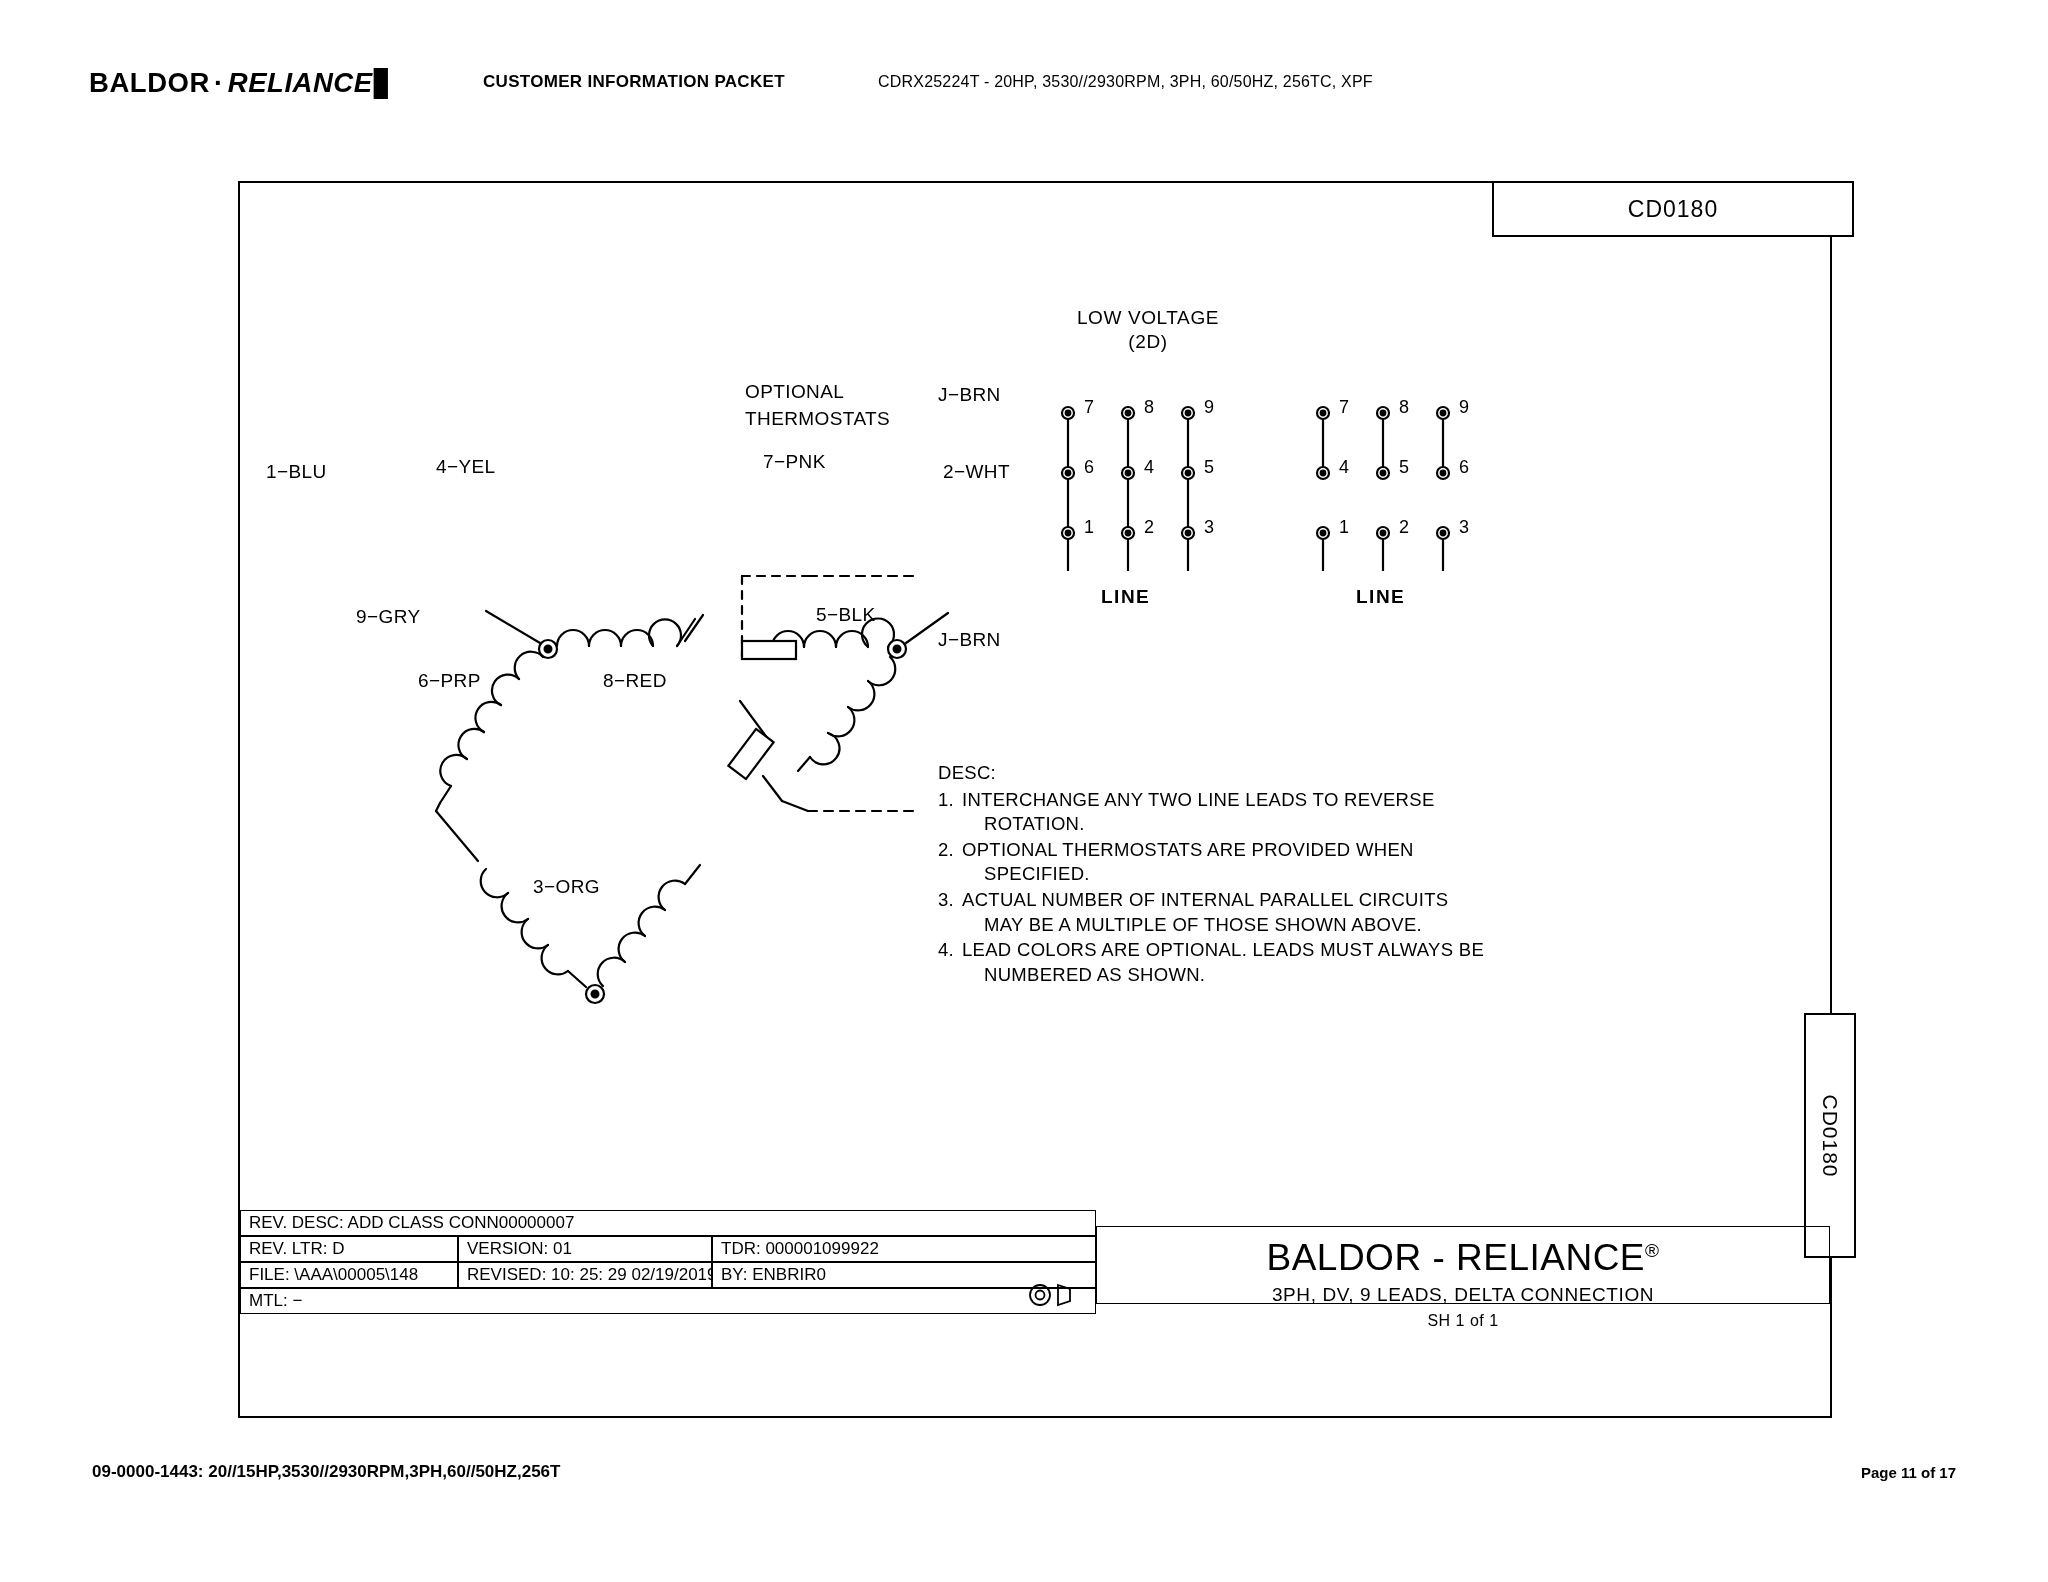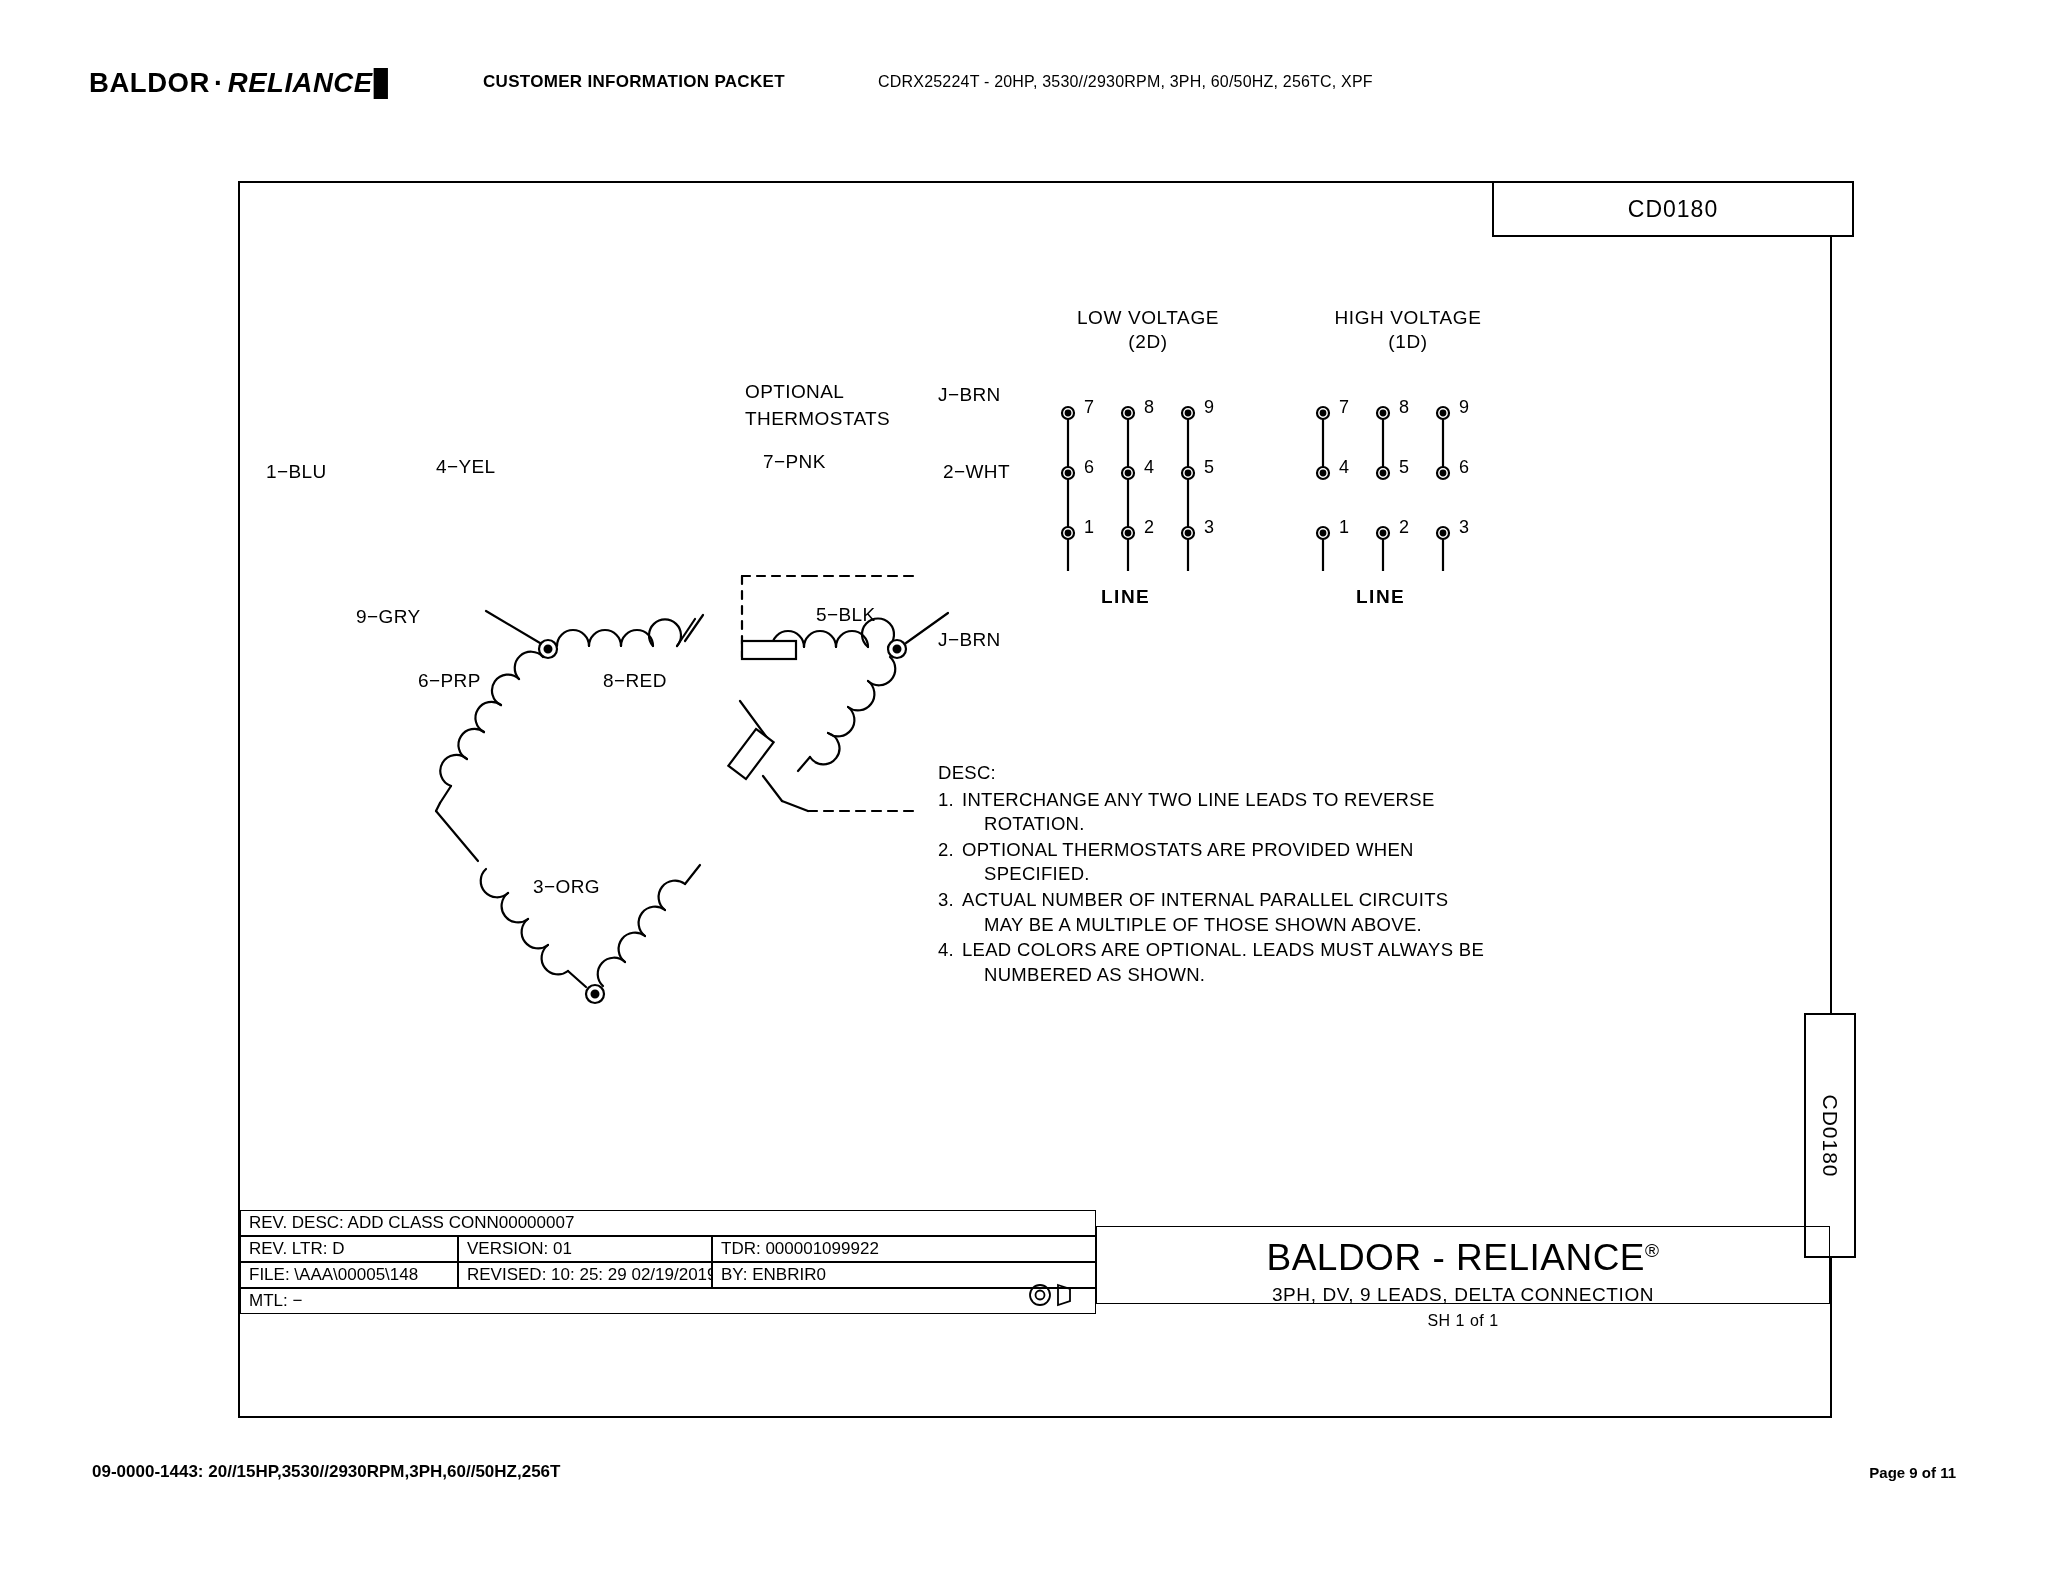--- a/index.html
+++ b/index.html
@@ -368,24 +368,20 @@
   <div class="term-num" style="left:906px;top:216px;">8</div>
   <div class="term-num" style="left:966px;top:216px;">9</div>
   <div class="term-num" style="left:846px;top:276px;">6</div>
   <div class="term-num" style="left:906px;top:276px;">4</div>
   <div class="term-num" style="left:966px;top:276px;">5</div>
   <div class="term-num" style="left:846px;top:336px;">1</div>
   <div class="term-num" style="left:906px;top:336px;">2</div>
   <div class="term-num" style="left:966px;top:336px;">3</div>
   <div class="line-lbl" style="left:863px;top:405px;">LINE</div>
 
-  <div class="conn-title" style="left:1010px;top:125px;width:320px;">
-    <div>HIGH  VOLTAGE</div>
-    <div>(1D)</div>
-  </div>
 
   <svg width="200" height="220" viewBox="0 0 200 220" style="position:absolute;left:1065px;top:210px;">
     <g stroke="#000" stroke-width="2.2" fill="none">
 
       <line x1="20" y1="22" x2="20" y2="82"></line>
       <line x1="80" y1="22" x2="80" y2="82"></line>
       <line x1="140" y1="22" x2="140" y2="82"></line>
 
       <line x1="20" y1="142" x2="20" y2="180"></line>
       <line x1="80" y1="142" x2="80" y2="180"></line>
@@ -487,13 +483,13 @@
         <span>BALDOR - RELIANCE</span><sup>®</sup>
       </div>
       <div class="tb-desc">3PH, DV, 9 LEADS, DELTA CONNECTION</div>
       <div class="tb-sheet">SH 1 of 1</div>
     </div>
   </div>
 
 </div>
 
 <div class="footer-left">09-0000-1443: 20//15HP,3530//2930RPM,3PH,60//50HZ,256T</div>
-<div class="footer-right">Page 9 of 11</div>
+<div class="footer-right">Page 11 of 17</div>
 
 </body></html>

